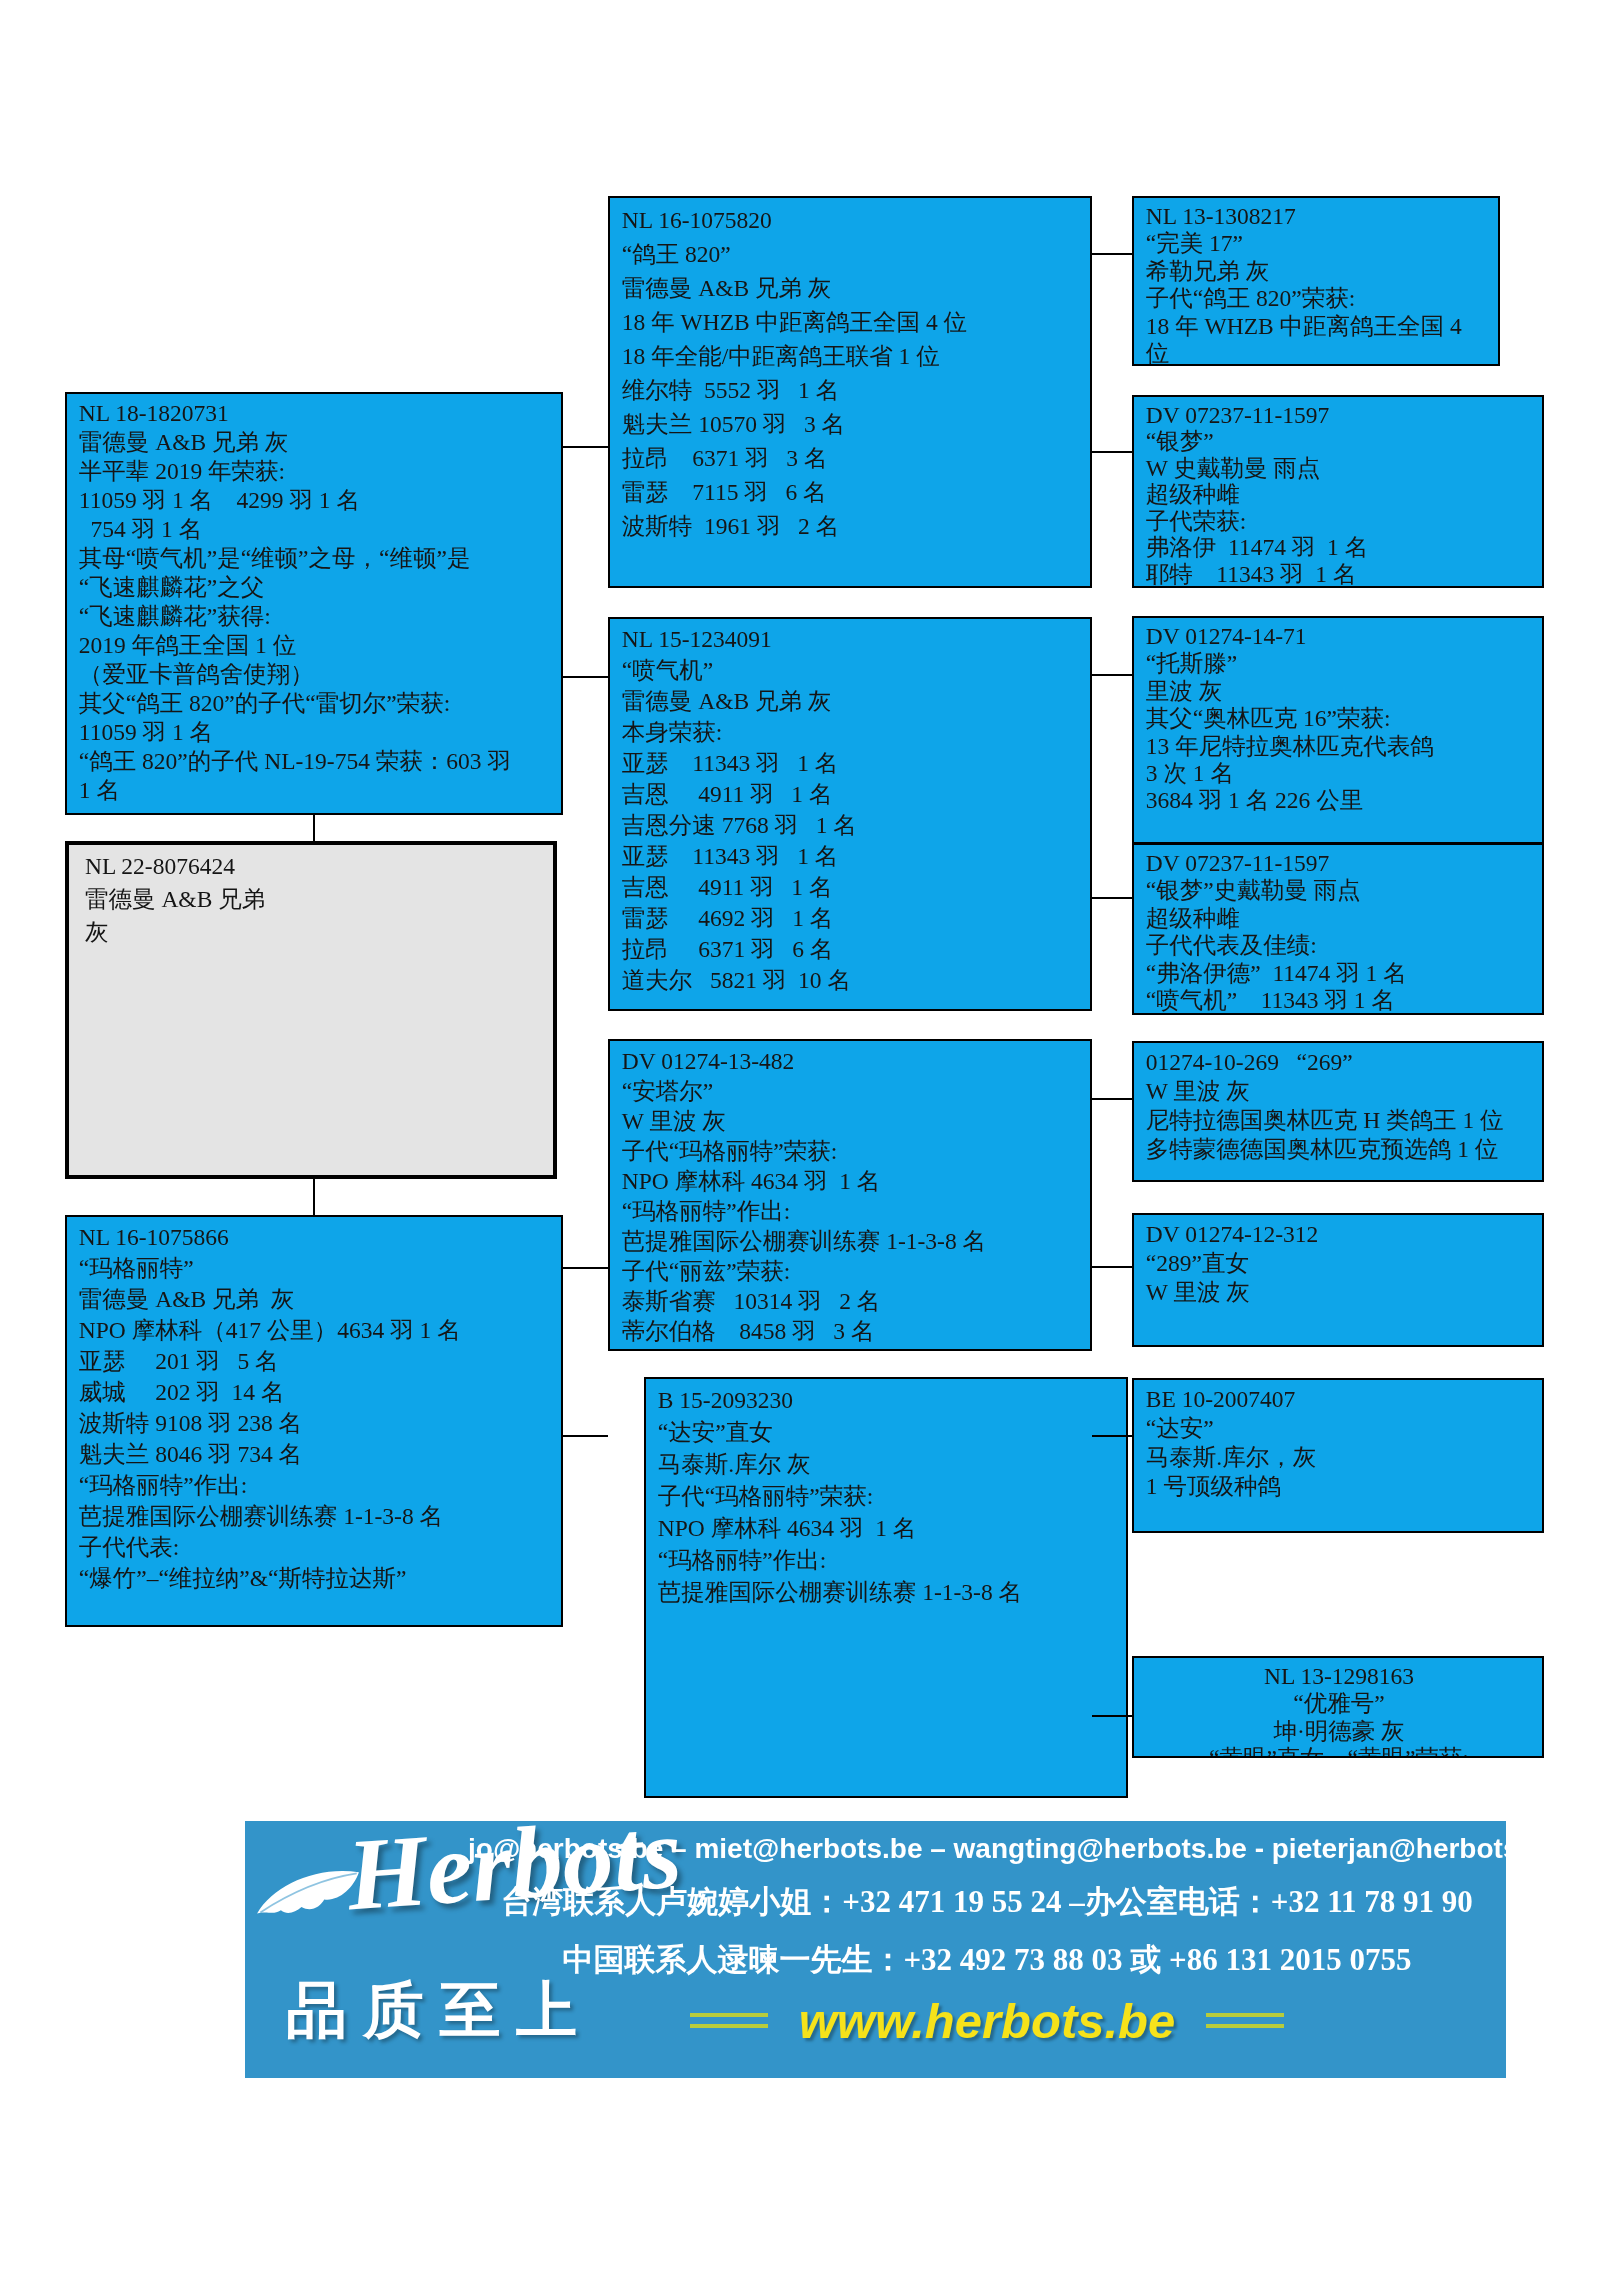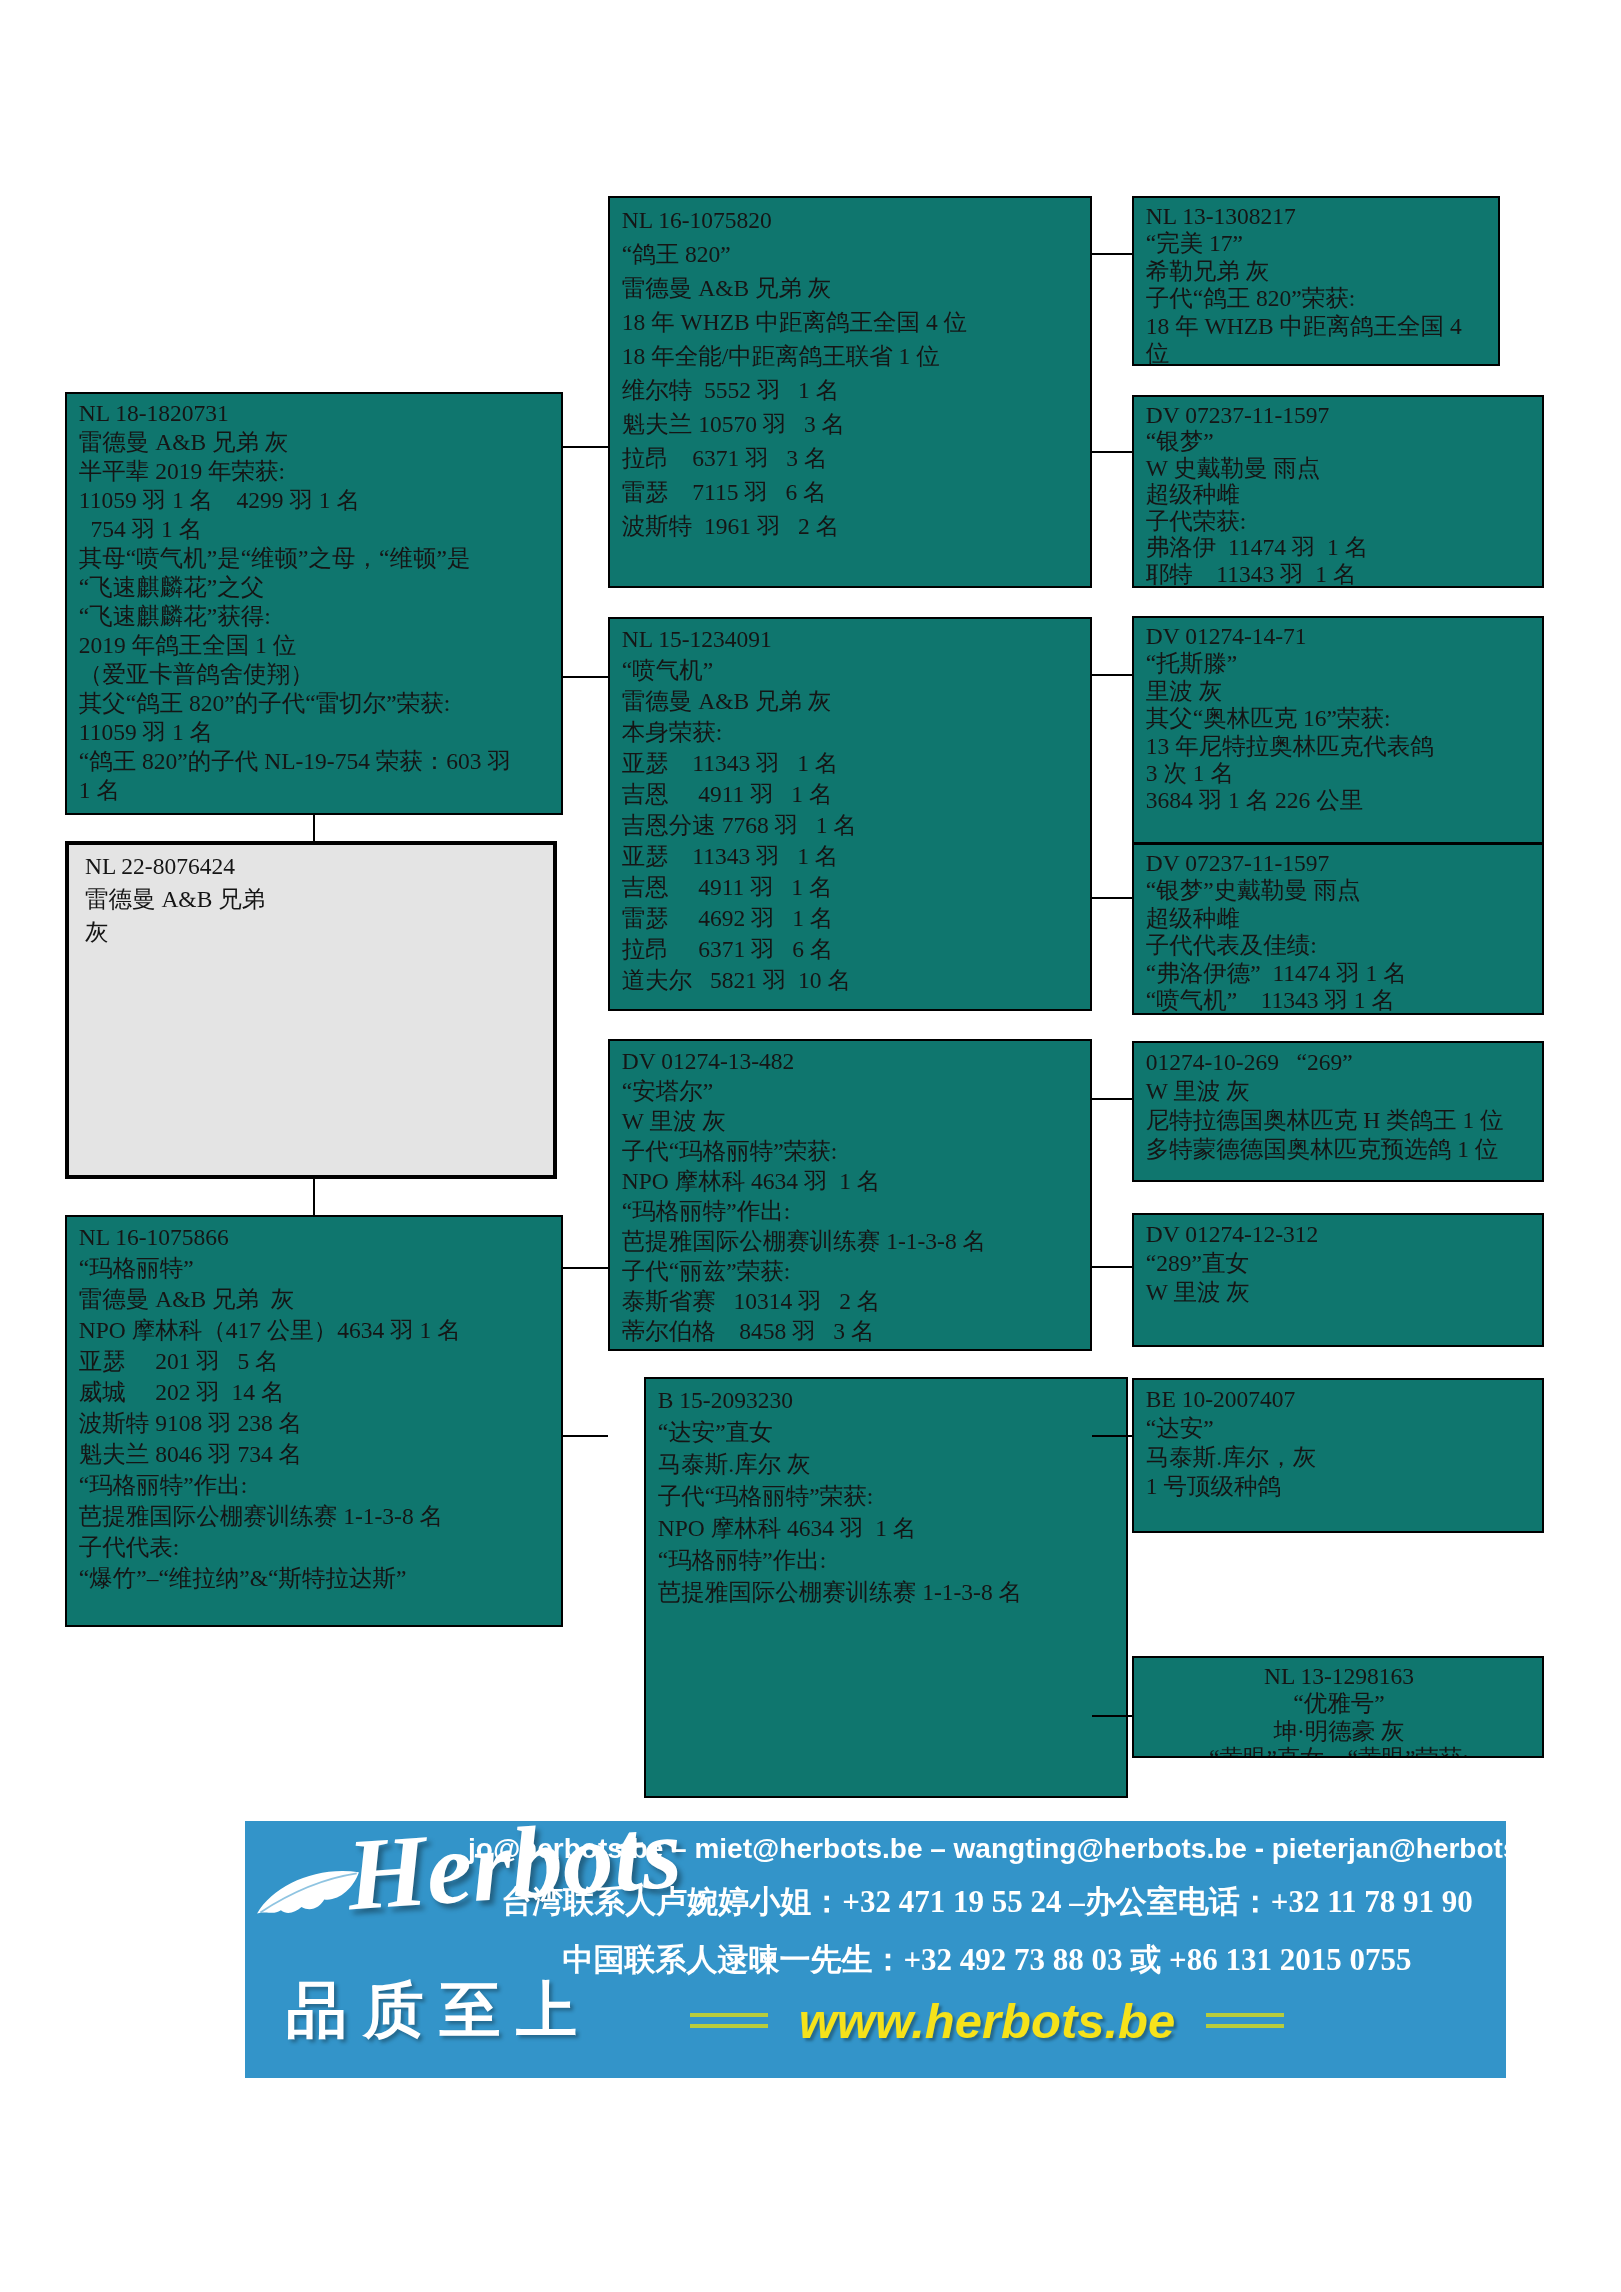--- a/index.html
+++ b/index.html
@@ -1,18 +1,18 @@
 <!DOCTYPE html>
 <html><head>
 <meta charset="utf-8">
 <style>
   html,body{margin:0;padding:0;background:#ffffff;}
   .page{position:relative;width:1621px;height:2293px;background:#ffffff;overflow:hidden;
         font-family:"Liberation Serif","DejaVu Serif",serif;}
-  .box{position:absolute;background:#0f766e;border:2px solid #000;box-sizing:border-box;
+  .box{position:absolute;background:#0ea5e9;border:2px solid #000;box-sizing:border-box;
        padding:4.9px 9.8px 3.9px 11.8px;color:#151515;font-size:23.5px;white-space:pre-wrap;
        overflow:hidden;}
   .box.subject{background:#e4e4e4;border:4.9px solid #000;}
   .box-line{white-space:pre-wrap;}
   .hline{position:absolute;height:2px;background:#000;}
   .vline{position:absolute;width:2px;background:#000;}
   
   .banner{position:absolute;left:245px;top:1821px;width:1261px;height:257px;
           background:#3394c9;overflow:hidden;color:#fff;}
   .feather{position:absolute;left:7.8px;top:47px;width:110px;height:65px;}

